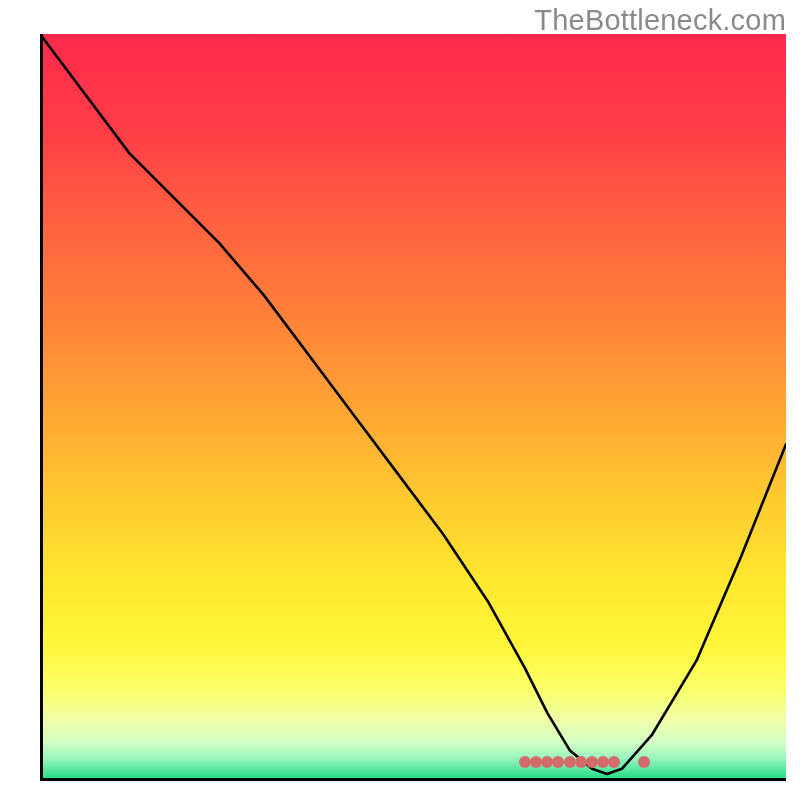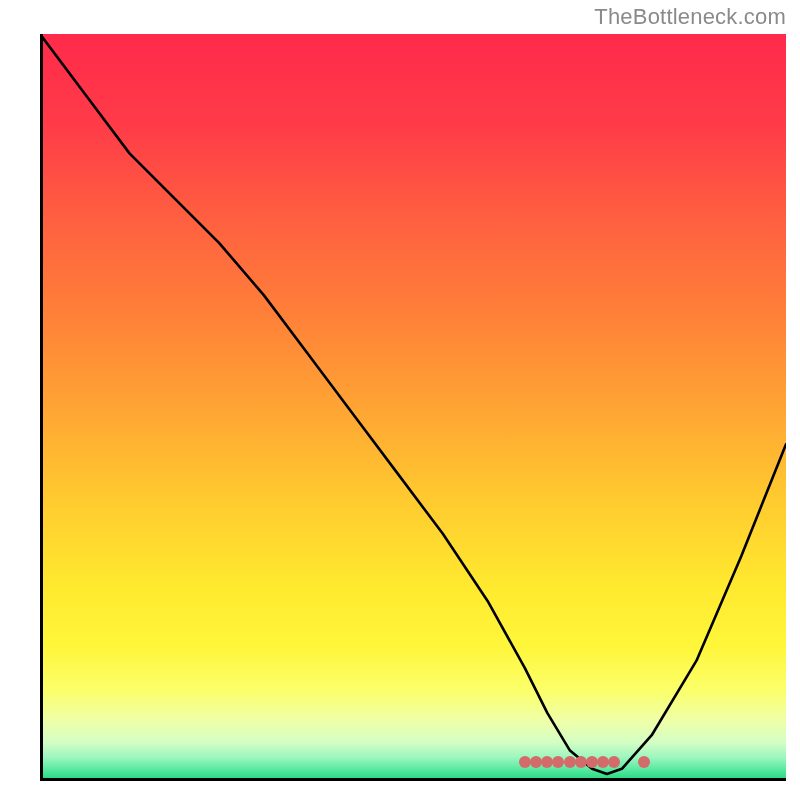--- a/index.html
+++ b/index.html
@@ -14,21 +14,21 @@
   .wrap {
     position: relative;
     width: 800px;
     height: 800px;
   }
 
   .attribution {
     position: absolute;
     top: 4px;
     right: 14px;
-    font-size: 22px;
+    font-size: 29px;
     font-weight: 400;
     color: #8a8a8a;
     letter-spacing: 0.2px;
     z-index: 5;
   }
 
   .plot-area {
     position: absolute;
     left: 40px;
     top: 34px;

